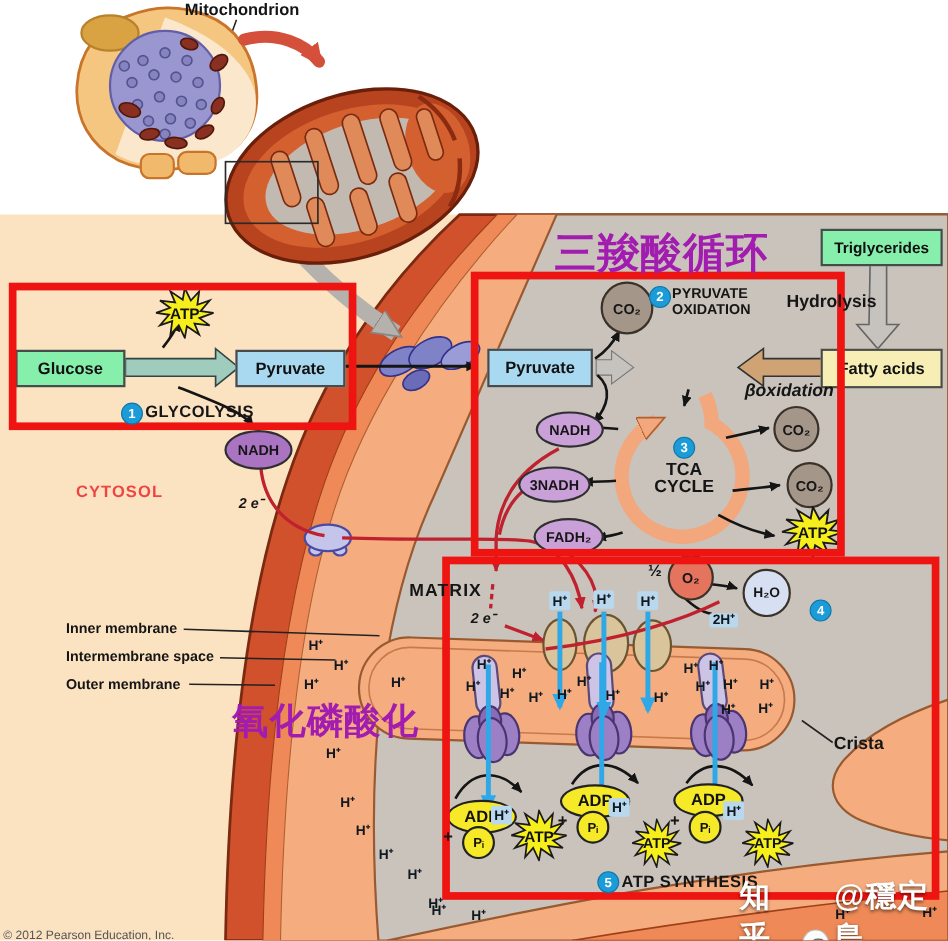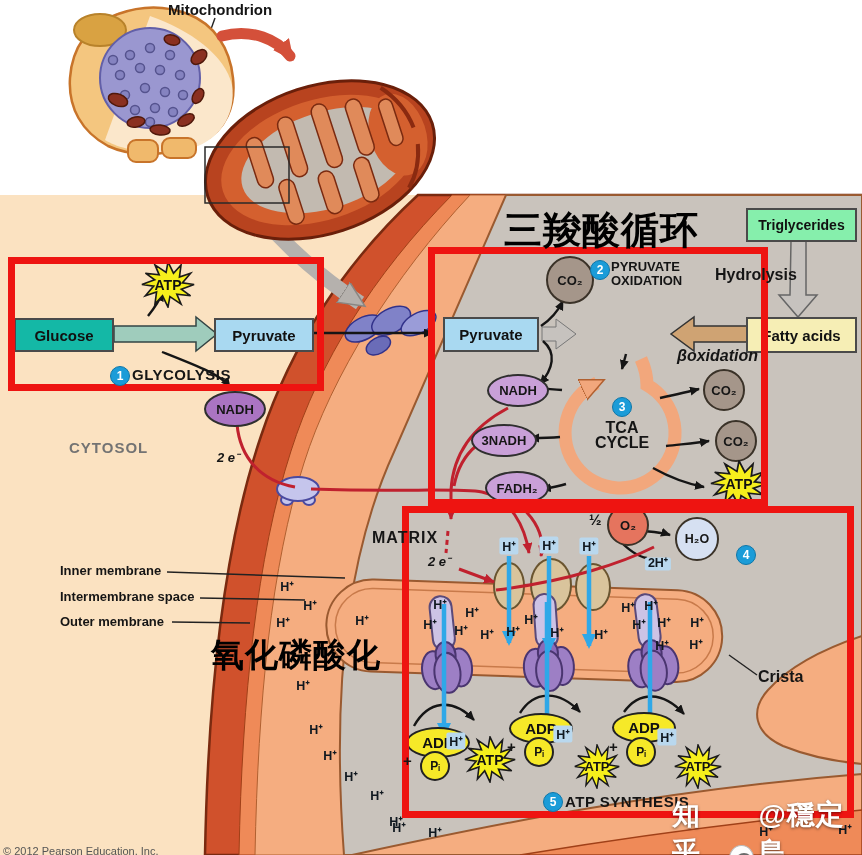--- a/index.html
+++ b/index.html
@@ -14,21 +14,21 @@
   .rbox{position:absolute;z-index:5;border:7px solid #ee1411;box-sizing:border-box;pointer-events:none}
   .mbox{position:absolute;z-index:4;border:2px solid #4a4a4a;box-sizing:border-box;display:flex;
         align-items:center;justify-content:center;font-weight:bold;font-size:15px;color:#111}
   .oval{position:absolute;z-index:4;border:2px solid #2f2f2f;border-radius:50%;display:flex;
         align-items:center;justify-content:center;font-weight:bold;font-size:13px;color:#161616}
   .circ{position:absolute;z-index:4;border:2px solid #3a3228;border-radius:50%;display:flex;
         align-items:center;justify-content:center;font-weight:bold;font-size:13px;color:#161616}
   .badge{position:absolute;z-index:6;width:18px;height:18px;border-radius:50%;background:#1b9cd8;
          color:#fff;font-weight:bold;font-size:12px;display:flex;align-items:center;justify-content:center;
          border:1px solid #0e76a8}
-  .cn{position:absolute;z-index:7;font-weight:bold;color:#000000;letter-spacing:1px}
+  .cn{position:absolute;z-index:7;font-weight:bold;color:#a21caf;letter-spacing:1px}
   .hp{position:absolute;z-index:5;transform:translate(-50%,-50%);font-weight:bold;font-size:12.5px;color:#10181f}
   .hp.chip{background:#b9d8ee;padding:0 3px;border-radius:2px}
   .star{position:absolute;z-index:4}
   .star svg{position:absolute;left:0;top:0;width:100%;height:100%}
   .star .st{position:absolute;left:0;top:0;width:100%;height:100%;display:flex;align-items:center;
             justify-content:center;font-weight:bold;font-size:14px;color:#111}
   .adp{position:absolute;z-index:4;background:#f6e928;border:2px solid #222;border-radius:50%;
        display:flex;align-items:center;justify-content:center;font-weight:bold;font-size:15px;color:#111}
   .pic{position:absolute;z-index:4;background:#f6e928;border:2px solid #222;border-radius:50%;
        display:flex;align-items:center;justify-content:center;font-weight:bold;font-size:12px;color:#111}
@@ -244,21 +244,21 @@
     <path d="M400,110 C412,125 418,140 419,158" stroke="#8a2a10" stroke-width="4" fill="none"></path>
     <path d="M418,175 C414,192 406,205 396,214" stroke="#8a2a10" stroke-width="4" fill="none"></path>
   </g>
   <rect x="205" y="147" width="84" height="56" fill="none" stroke="#2a2a2a" stroke-width="1.5"></rect>
 </svg>
 
 <div class="rbox" style="left:8px;top:257px;width:316px;height:134px"></div>
 <div class="rbox" style="left:428px;top:247px;width:340px;height:259px"></div>
 <div class="rbox" style="left:402px;top:506px;width:452px;height:312px"></div>
 
-<div class="mbox" style="left:14px;top:318px;width:100px;height:34px;background:#14b8a6">Glucose</div>
+<div class="mbox" style="left:14px;top:318px;width:100px;height:34px;background:#86efac">Glucose</div>
 <div class="mbox" style="left:214px;top:318px;width:100px;height:34px;background:#a9d9f1">Pyruvate</div>
 <div class="mbox" style="left:443px;top:317px;width:96px;height:35px;background:#a9d9f1">Pyruvate</div>
 <div class="mbox" style="left:746px;top:208px;width:111px;height:34px;background:#86efac;font-size:14px">Triglycerides</div>
 <div class="mbox" style="left:746px;top:317px;width:111px;height:36px;background:#f6eeb5">Fatty acids</div>
 
 <div class="oval" style="left:204px;top:391px;width:58px;height:32px;background:#aa74c2">NADH</div>
 <div class="oval" style="left:487px;top:374px;width:58px;height:29px;background:#c9a0d8">NADH</div>
 <div class="oval" style="left:471px;top:424px;width:62px;height:29px;background:#c9a0d8">3NADH</div>
 <div class="oval" style="left:485px;top:471px;width:60px;height:30px;background:#c9a0d8">FADH₂</div>
 
@@ -274,21 +274,21 @@
 <div class="lbl b15" style="left:132px;top:367px;letter-spacing:.5px">GLYCOLYSIS</div>
 <div class="badge" style="left:590px;top:260px">2</div>
 <div class="lbl b13" style="left:611px;top:260px;width:80px;white-space:normal;line-height:14px">PYRUVATE OXIDATION</div>
 <div class="badge" style="left:612px;top:397px">3</div>
 <div class="lbl b14" style="left:593px;top:420px;width:58px;white-space:normal;text-align:center;line-height:15px">TCA CYCLE</div>
 <div class="badge" style="left:736px;top:545px">4</div>
 <div class="badge" style="left:543px;top:792px">5</div>
 <div class="lbl b15" style="left:565px;top:794px;letter-spacing:.5px">ATP SYNTHESIS</div>
 
 <div class="lbl b15" style="left:168px;top:2px">Mitochondrion</div>
-<div class="lbl b15" style="left:69px;top:440px;letter-spacing:1px;color:#737373">CYTOSOL</div>
+<div class="lbl b15" style="left:69px;top:440px;letter-spacing:1px;color:#ef4444">CYTOSOL</div>
 <div class="lbl b14" style="left:372px;top:530px;letter-spacing:1px">MATRIX</div>
 <div class="lbl b13" style="left:60px;top:564px">Inner membrane</div>
 <div class="lbl b13" style="left:60px;top:590px">Intermembrane space</div>
 <div class="lbl b13" style="left:60px;top:615px">Outer membrane</div>
 <div class="lbl b14" style="left:758px;top:669px">Crista</div>
 <div class="lbl b14" style="left:715px;top:267px">Hydrolysis</div>
 <div class="lbl b14 it" style="left:677px;top:348px">βoxidation</div>
 <div class="lbl b13 it" style="left:217px;top:451px">2 e⁻</div>
 <div class="lbl b13 it" style="left:428px;top:555px">2 e⁻</div>
 

